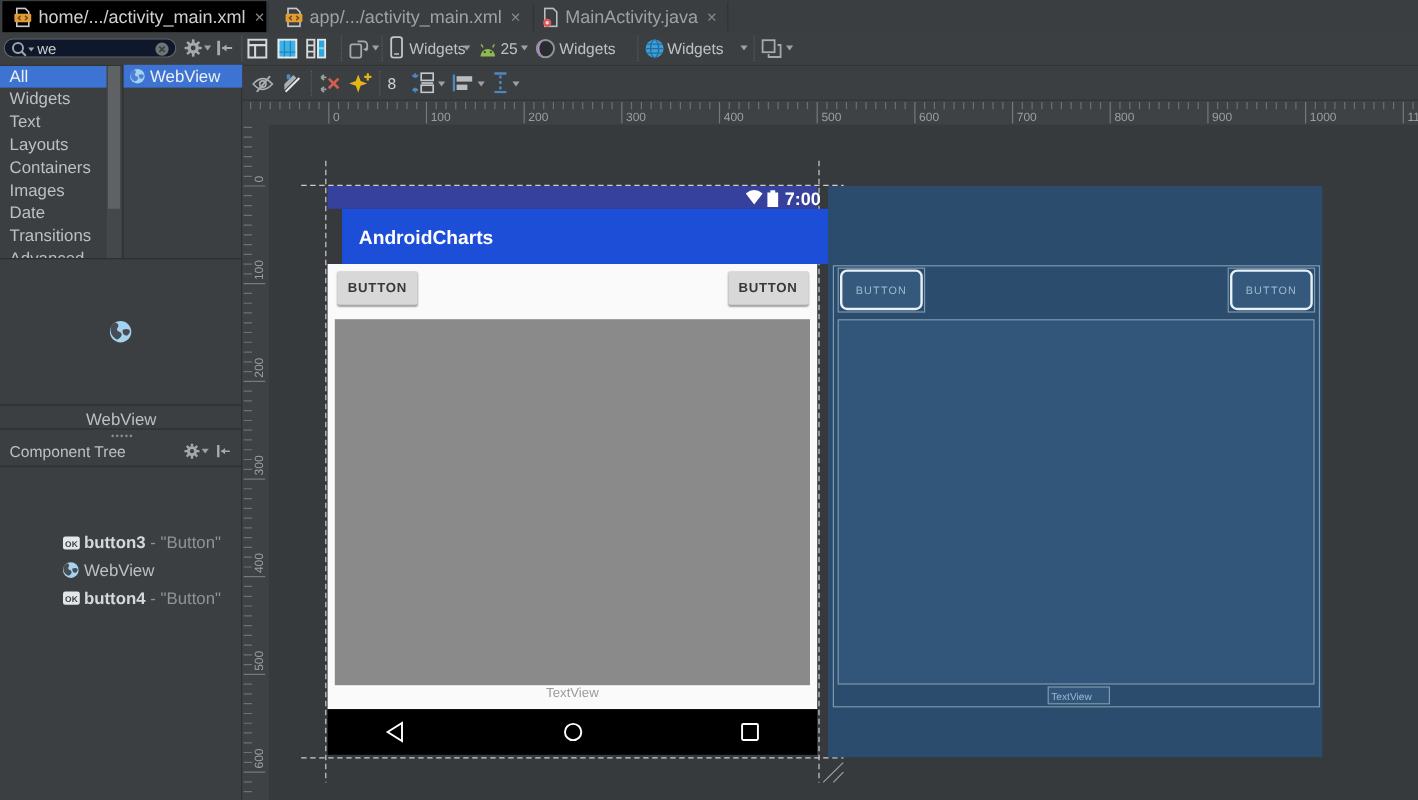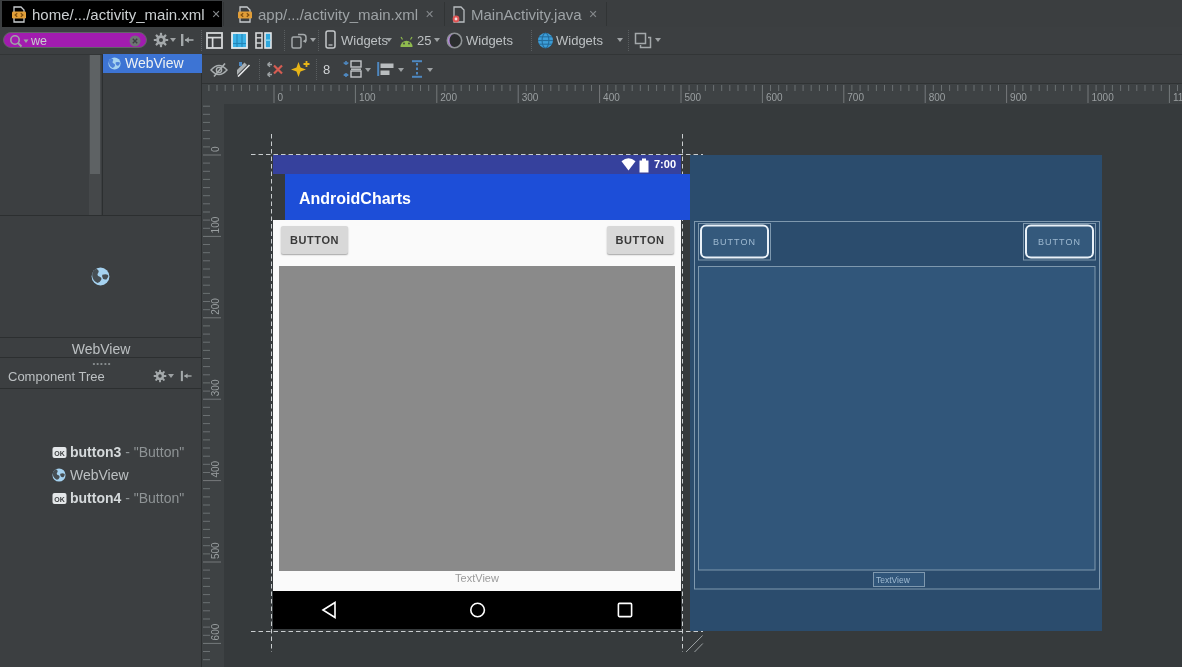--- a/index.html
+++ b/index.html
@@ -7,21 +7,21 @@
 .abs{position:absolute;}
 #app{position:relative;width:1182px;height:667px;}
 
 #tabbar{left:0;top:0;width:1182px;height:27px;background:#3b3e40;}
 .tab{position:absolute;top:1px;height:26px;display:flex;align-items:center;font-size:15px;color:#9da2a5;}
 .tab.sel{background:#000000;color:#ccd0d2;}
 .tabsep{position:absolute;top:2px;width:1px;height:24px;background:#313435;}
 .tclose{color:#85898c;font-size:11px;margin-left:7px;}
 
 #toolbar{left:0;top:27px;width:1182px;height:28px;background:#3c3f41;border-bottom:1px solid #323536;}
-#search{position:absolute;left:3px;top:5px;width:144px;height:16px;border:1px solid #616566;border-radius:9px;background:#a21caf;}
+#search{position:absolute;left:3px;top:5px;width:144px;height:16px;border:1px solid #616566;border-radius:9px;background:#0f172a;}
 .tbtext{position:absolute;top:6px;font-size:13px;color:#bdc1c3;}
 .dd{position:absolute;top:11px;width:0;height:0;border-left:3.5px solid transparent;border-right:3.5px solid transparent;border-top:4px solid #9da1a3;}
 .vsep{position:absolute;top:3px;width:1px;height:21px;border-left:1px dotted #5a5e60;}
 
 #leftpanel{left:0;top:55px;width:202px;height:612px;background:#3c3f41;border-right:1px solid #2c2f30;}
 .plist{position:absolute;left:0;top:0;width:89px;height:160px;overflow:hidden;}
 .prow{height:19px;line-height:19px;padding-left:8px;font-size:14px;color:#bcc0c2;white-space:nowrap;}
 .prow.sel{background:#3d74d4;color:#eef1f3;}
 #pscroll{position:absolute;left:89px;top:0;width:12px;height:160px;background:#45484a;}
 #pthumb{position:absolute;left:1px;top:0;width:10px;height:119px;background:#5e6264;}
@@ -172,20 +172,31 @@
   <span class="tbtext" style="left:556px;">Widgets</span>
   <div class="dd" style="left:617px;"></div>
   <div class="vsep" style="left:628px;"></div>
   <svg width="18" height="17" viewBox="0 0 18 17" class="abs" style="left:634px;top:5px;">
     <rect x="1.5" y="1.5" width="10" height="10" fill="none" stroke="#a4a9ab" stroke-width="1.5"></rect>
     <path d="M14 5.5h2.5v10h-10V13" fill="none" stroke="#a4a9ab" stroke-width="1.5"></path>
   </svg>
   <div class="dd" style="left:655px;"></div>
 </div>
 <div id="leftpanel" class="abs">
+  <div class="plist">
+    <div class="prow sel" style="margin-top:-1px;">All</div>
+    <div class="prow">Widgets</div>
+    <div class="prow">Text</div>
+    <div class="prow">Layouts</div>
+    <div class="prow">Containers</div>
+    <div class="prow">Images</div>
+    <div class="prow">Date</div>
+    <div class="prow">Transitions</div>
+    <div class="prow">Advanced</div>
+  </div>
   <div id="pscroll">
         <div id="pthumb"></div>
       </div>
   <div class="abs" style="left:0;top:160px;width:202px;height:1px;background:#2c2f30;"></div>
   <div id="pitems">
     <div class="prow sel" style="margin-top:-1px;padding-left:22px;position:relative;">
       <svg width="13" height="13" viewBox="0 0 16 16" style="position:absolute;left:5px;top:3px;">
         <circle cx="8" cy="8" r="7.5" fill="#a5d2f0"></circle>
         <path d="M4.5 1.5q3 1.5 1.5 3.5t1 3q2.5 1 1.5 3t-3 2.5q-4-2-4.5-6t3.5-6z" fill="#3d74d4" opacity=".85"></path>
         <path d="M9.5 6.5q3-1 4.5 0t-1 4q-2 .5-3-1t-.5-3z" fill="#3d74d4" opacity=".85"></path>
@@ -526,21 +537,21 @@
   </g>
 </svg>
 <div id="phone">
   <div id="statusbar">
     <svg width="15" height="13" viewBox="0 0 15 13" style="position:absolute;left:348px;top:3px;">
       <path d="M0.5 3.2 Q7.5 -2.5 14.5 3.2 L7.5 12.5 z" fill="#fff"></path>
     </svg>
     <svg width="10" height="15" viewBox="0 0 10 15" style="position:absolute;left:366px;top:2.5px;">
       <path d="M3 0.5h4v2h2.5v12h-9v-12H3z" fill="#fff"></path>
     </svg>
-    <span style="position:absolute;left:381px;top:3px;font-size:11px;font-weight:bold;color:#fff;">7:00</span>
+    <span style="position:absolute;left:381px;top:3px;font-size:15px;font-weight:bold;color:#fff;">7:00</span>
   </div>
   <div id="appbar">
           <span style="position:absolute;left:14px;top:16px;">AndroidCharts</span>
         </div>
   <div id="pcontent">
     <div class="dbtn" style="left:8px;">BUTTON</div>
     <div class="dbtn" style="left:333.5px;">BUTTON</div>
     <div style="position:absolute;left:5.6px;top:46.4px;width:396.4px;height:305.1px;background:#8a8a8a;"></div>
     <div style="position:absolute;left:0;top:352px;width:408px;text-align:center;font-size:11px;color:#9b9b9b;">TextView</div>
   </div>

